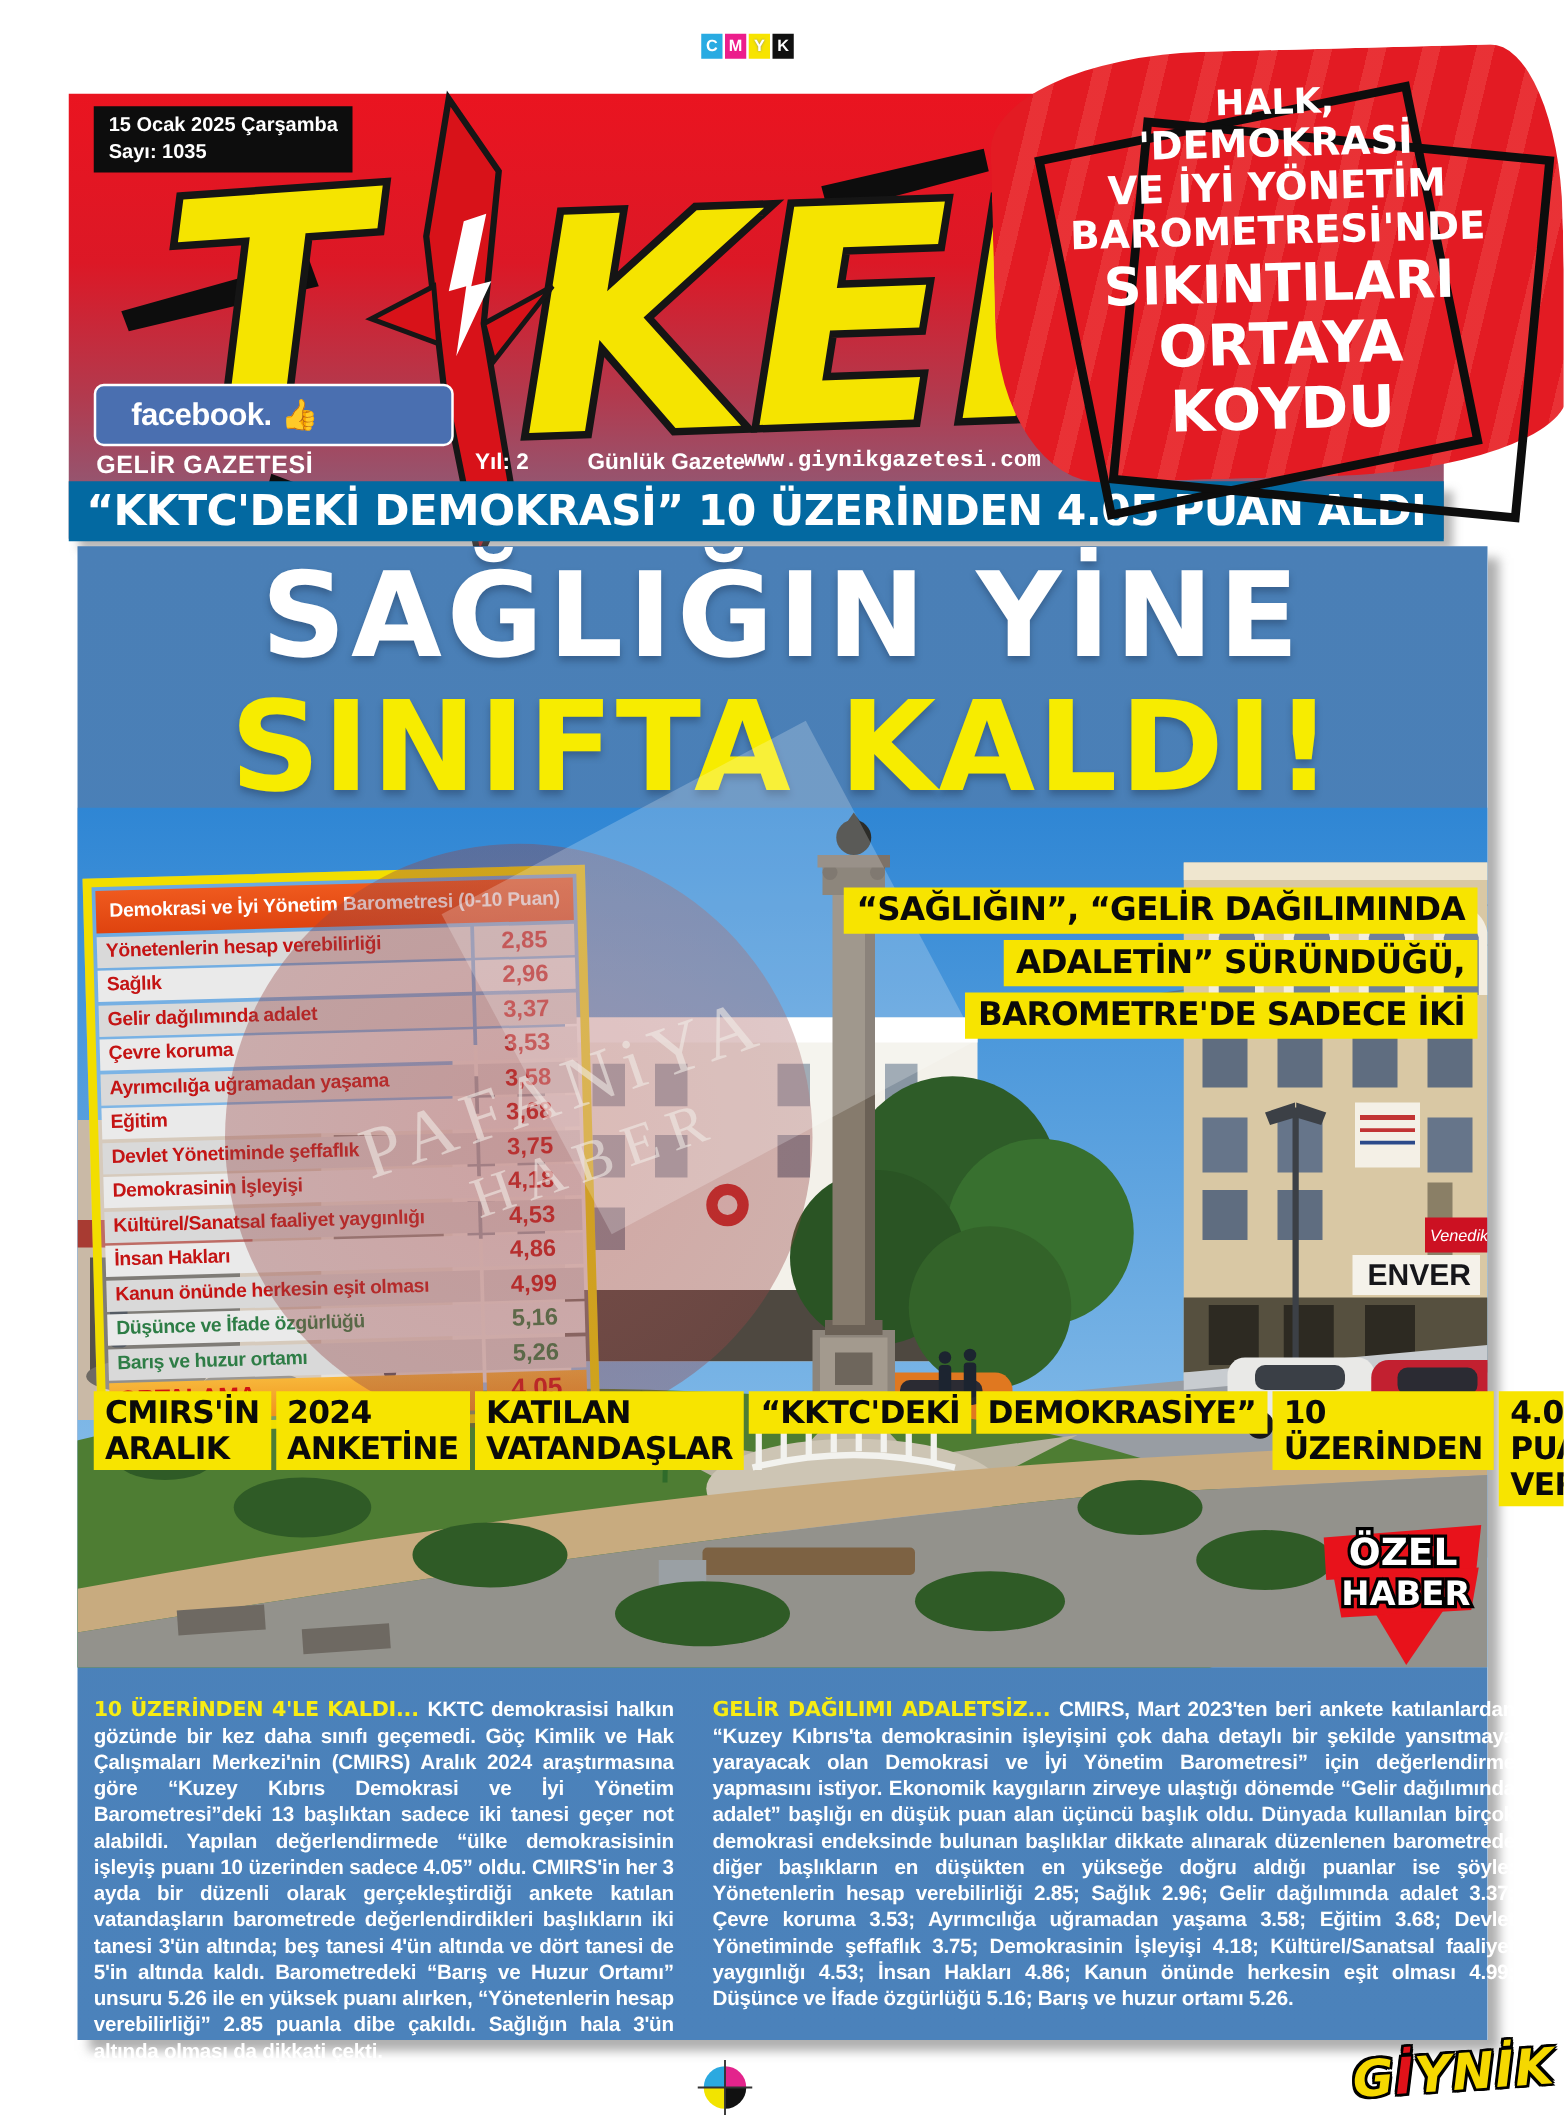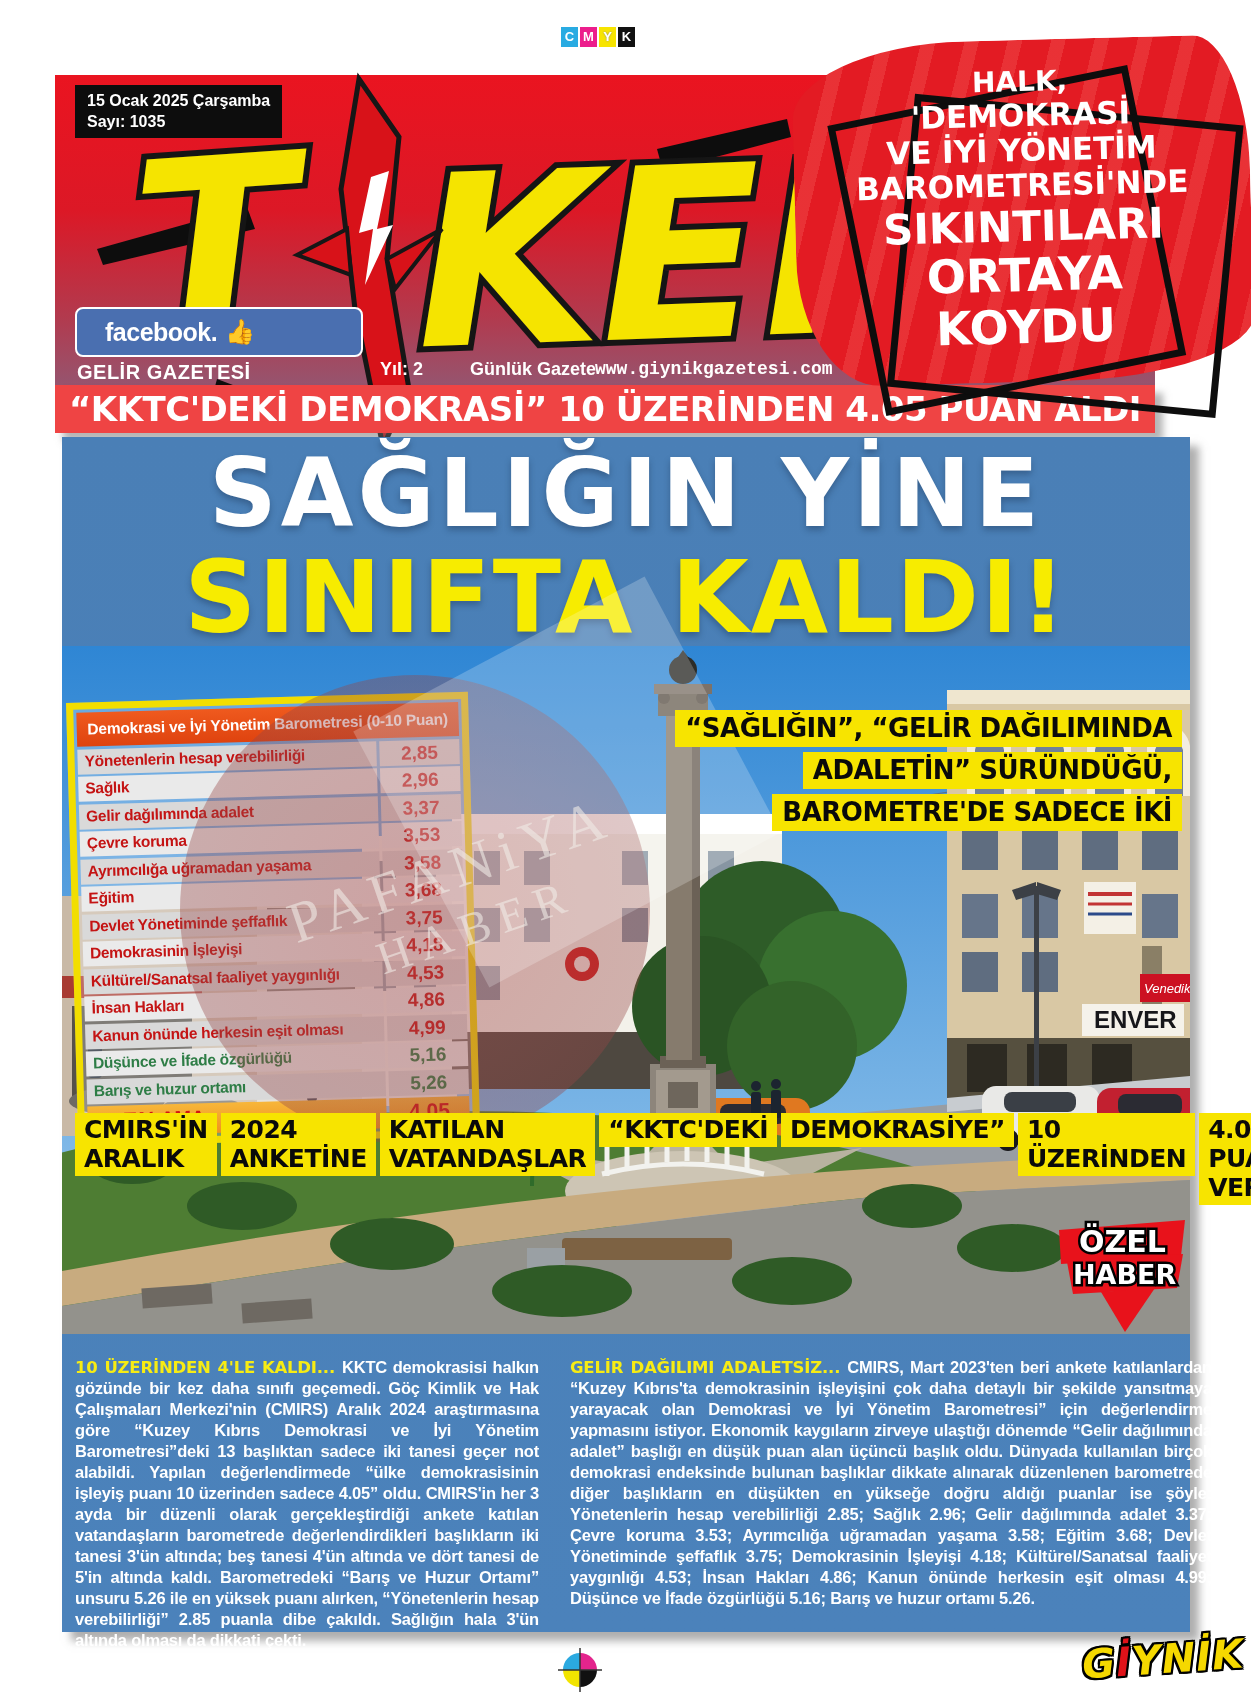--- a/index.html
+++ b/index.html
@@ -34,21 +34,21 @@
     border-radius:38% 12% 42% 18% / 22% 40% 18% 38%;transform:rotate(-1.5deg);}
   .sq{position:absolute;border:7px solid #0d0d0d;}
   .sq1{left:58px;top:52px;width:292px;height:282px;transform:rotate(-10deg);}
   .sq2{left:104px;top:70px;width:316px;height:280px;transform:rotate(7deg);}
   .halk{position:absolute;left:0;top:26px;width:100%;text-align:center;color:#fff;
         font-family:"DejaVu Sans",sans-serif;font-weight:bold;z-index:2;}
   .halk div{line-height:1.13;}
   .h-s1{font-size:28px;} .h-s2{font-size:31px;} .h-s3{font-size:42px;} .h-s4{font-size:46px;}
 
   
-  .banner{left:55px;top:385px;width:1100px;height:48px;background:#ef4444;z-index:1;
+  .banner{left:55px;top:385px;width:1100px;height:48px;background:#0369a1;z-index:1;
           box-shadow:8px 8px 7px rgba(110,110,110,.5);color:#fff;text-align:center;
           font:bold 34px/48px "DejaVu Sans",sans-serif;letter-spacing:-0.5px;}
 
   
   .main{left:62px;top:437px;width:1128px;height:1195px;z-index:1;
         background:linear-gradient(180deg,#4a7fb6,#4b82bb);box-shadow:9px 9px 8px rgba(110,110,110,.55);}
   .hl{position:absolute;left:0;width:100%;text-align:center;font-family:"DejaVu Sans",sans-serif;
       font-weight:bold;text-shadow:0 4px 6px rgba(20,40,70,.35);white-space:nowrap;z-index:2;}
   .hl1{top:2px;font-size:94px;color:#fff;letter-spacing:4px;}
   .hl2{top:102px;font-size:100px;color:#f7ec00;letter-spacing:2px;}

